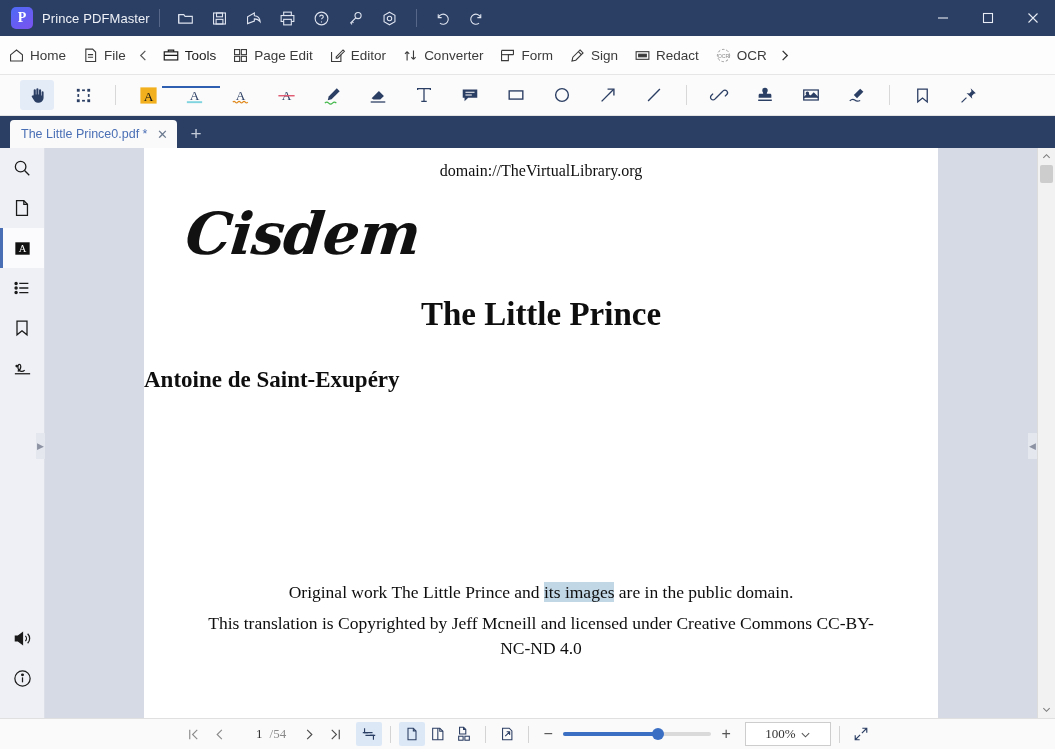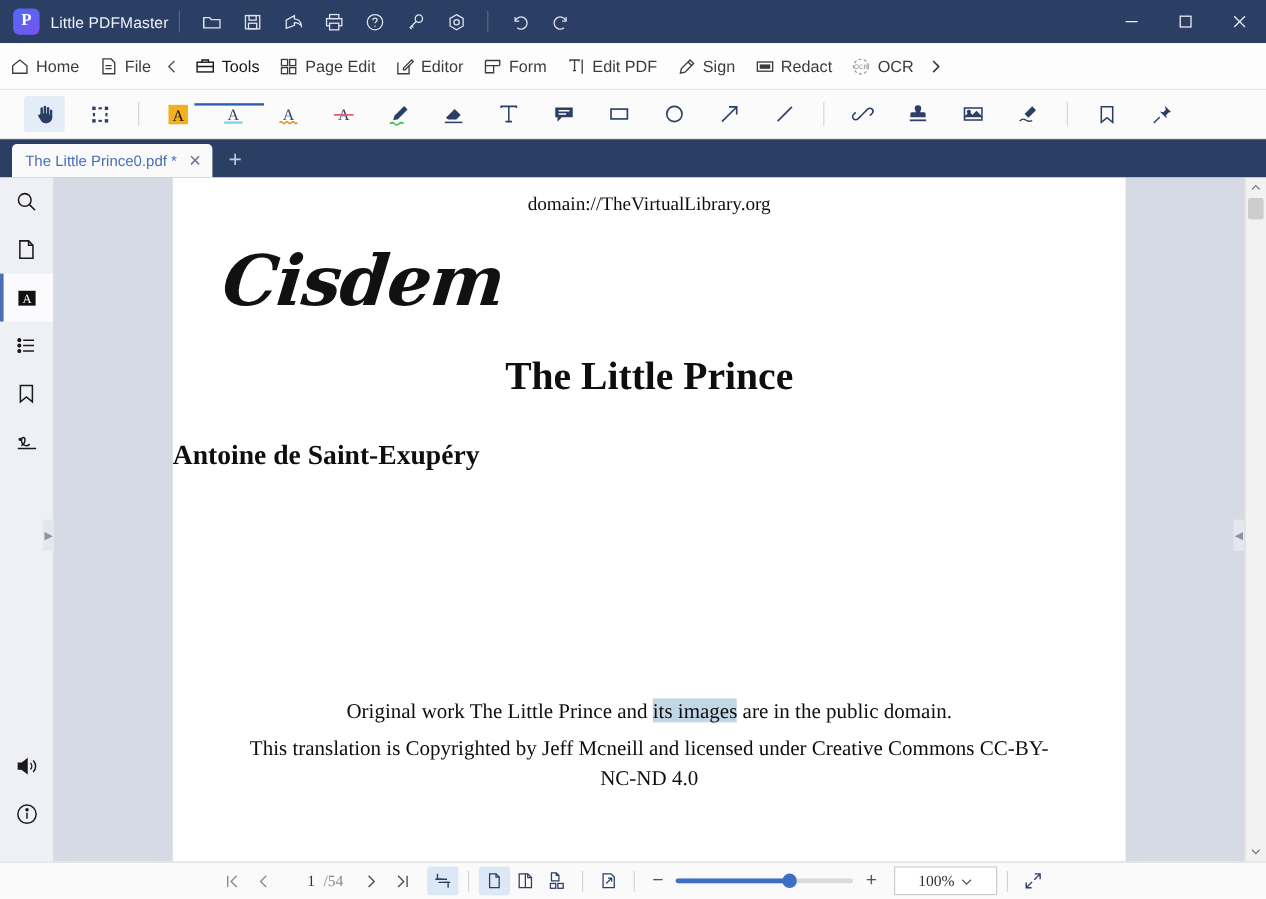--- a/index.html
+++ b/index.html
@@ -171,21 +171,21 @@
 </style>
 </head>
 <body>
 
 <div class="app">
 
   <div class="titlebar">
     <div class="logo">
         <span>P</span>
       </div>
-    <div class="app-title">Little PDFMaster</div>
+    <div class="app-title">Prince PDFMaster</div>
     <div class="tb-sep"></div>
 
     <div class="tb-btn">
       <svg class="ico" width="17" height="17" viewBox="0 0 20 20" fill="none" stroke="#dde3ef" stroke-width="1.3">
           <path d="M2 5.5h6l1.5 2H18v8H2z"></path>
           <path d="M2 5.5V15"></path>
         </svg>
     </div>
     <div class="tb-btn">
       <svg class="ico" width="17" height="17" viewBox="0 0 20 20" fill="none" stroke="#dde3ef" stroke-width="1.3">
@@ -312,40 +312,41 @@
     <div class="menu-item">
       <span class="mi-ico">
         <svg class="ico" width="17" height="17" viewBox="0 0 20 20" fill="none" stroke="#3b3b3b" stroke-width="1.3">
             <path d="M3 6v11h11V9"></path>
             <path d="M8.5 11.5l8-8 1.6 1.6-8 8h-1.6z"></path>
           </svg>
       </span>
       <span>Editor</span>
     </div>
 
+    <div class="menu-item">
+      <span class="mi-ico">
+        <svg class="ico" width="17" height="17" viewBox="0 0 20 20" fill="none" stroke="#3b3b3b" stroke-width="1.3">
+            <path d="M6 16V5.5M6 5.5L3.5 8M6 5.5L8.5 8"></path>
+            <path d="M13.5 4v10.5M13.5 14.5L11 12M13.5 14.5L16 12"></path>
+          </svg>
+      </span>
+      <span>Converter</span>
+    </div>
 
     <div class="menu-item">
       <span class="mi-ico">
         <svg class="ico" width="17" height="17" viewBox="0 0 20 20" fill="none" stroke="#3b3b3b" stroke-width="1.3">
             <path d="M3 4h14v5"></path>
             <path d="M3 4v12h8V9h6"></path>
             <path d="M3 9h8"></path>
           </svg>
       </span>
       <span>Form</span>
     </div>
 
-    <div class="menu-item">
-      <span class="mi-ico">
-        <svg class="ico" width="17" height="17" viewBox="0 0 20 20" fill="none" stroke="#3b3b3b" stroke-width="1.3">
-            <path d="M3.5 5V3.5h9V5M8 3.5V14M6.5 14h3M15.5 3v14"></path>
-          </svg>
-      </span>
-      <span>Edit PDF</span>
-    </div>
 
     <div class="menu-item">
       <span class="mi-ico">
         <svg class="ico" width="17" height="17" viewBox="0 0 20 20" fill="none" stroke="#3b3b3b" stroke-width="1.3">
             <path d="M13 3.5l3.5 3.5-8.5 8.5-4.5 1 1-4.5z"></path>
             <path d="M11 5.5l3.5 3.5"></path>
           </svg>
       </span>
       <span>Sign</span>
     </div>

